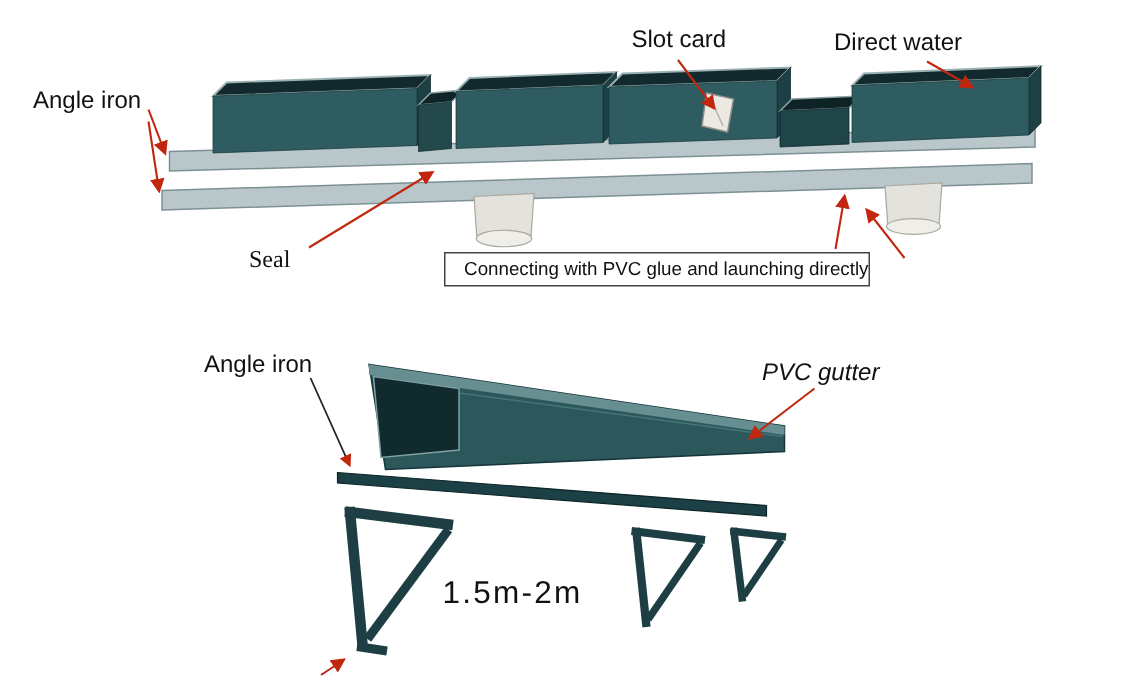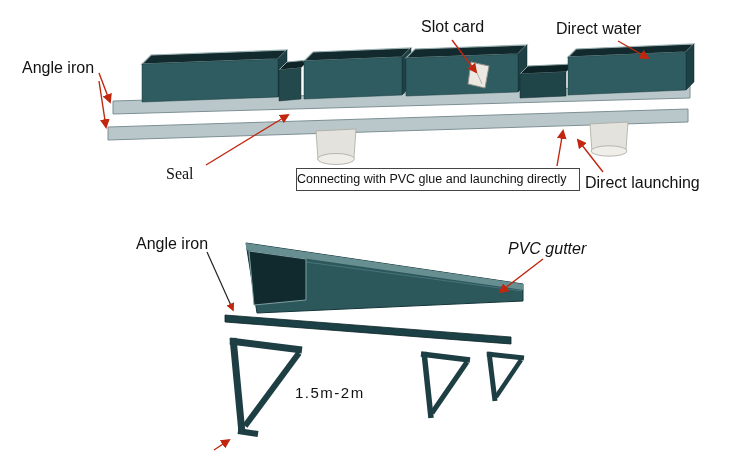--- a/index.html
+++ b/index.html
@@ -19,28 +19,28 @@
     line-height:1.1;
   }
   .lbl-note{
     position:absolute;
     left:296px;top:168px;
     width:282px;height:21px;
     border:1px solid #444444;
     background:#ffffff;
     font-size:12.5px;
     color:#111111;
-    text-align:left;
+    text-align:right;
     line-height:21px;
     white-space:nowrap;
   }
   .lbl-dim{
     position:absolute;
     left:295px;top:384px;
-    font-size:15px;
+    font-size:21px;
     letter-spacing:1.5px;
     color:#111111;
   }
   .p-angle-iron-top{left:22px;top:59px;}
   .p-slot-card{left:421px;top:18px;}
   .p-sealing-water{left:556px;top:20px;}
   .p-seal{left:166px;top:165px;font-family:Liberation Serif, serif;}
   .p-direct-launching{left:585px;top:174px;}
   .p-angle-iron-bottom{left:136px;top:235px;}
   .p-pvc-gutter{left:508px;top:240px;font-style:italic;}
@@ -160,21 +160,20 @@
   <div class="lbl p-angle-iron-top">Angle iron</div>
 
   <div class="lbl p-slot-card">Slot card</div>
 
   <div class="lbl p-sealing-water">Direct water</div>
 
   <div class="lbl p-seal">Seal</div>
 
   <div class="lbl-note">Connecting with PVC glue and launching directly</div>
 
-  <div class="lbl p-direct-launching">Direct launching</div>
 
   <div class="lbl p-angle-iron-bottom">Angle iron</div>
 
   <div class="lbl p-pvc-gutter">PVC gutter</div>
 
   <div class="lbl-dim">1.5m-2m</div>
 
 </div>
 
 </body></html>

